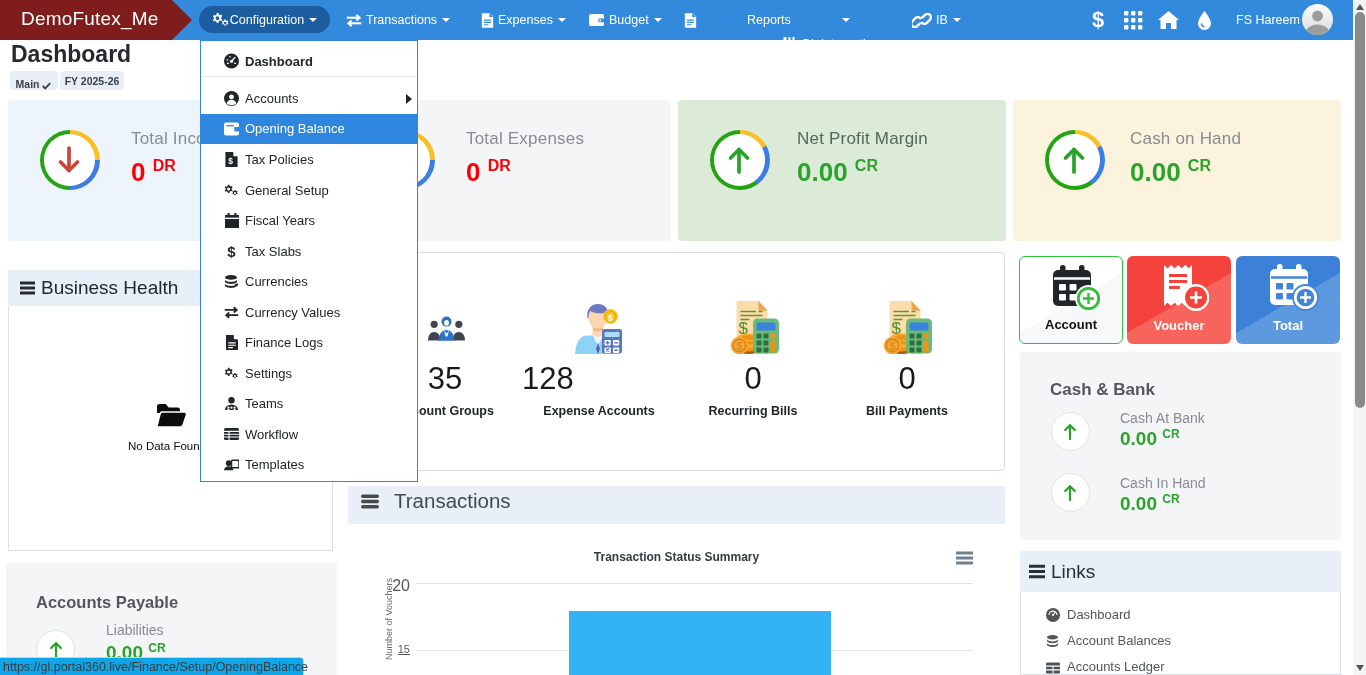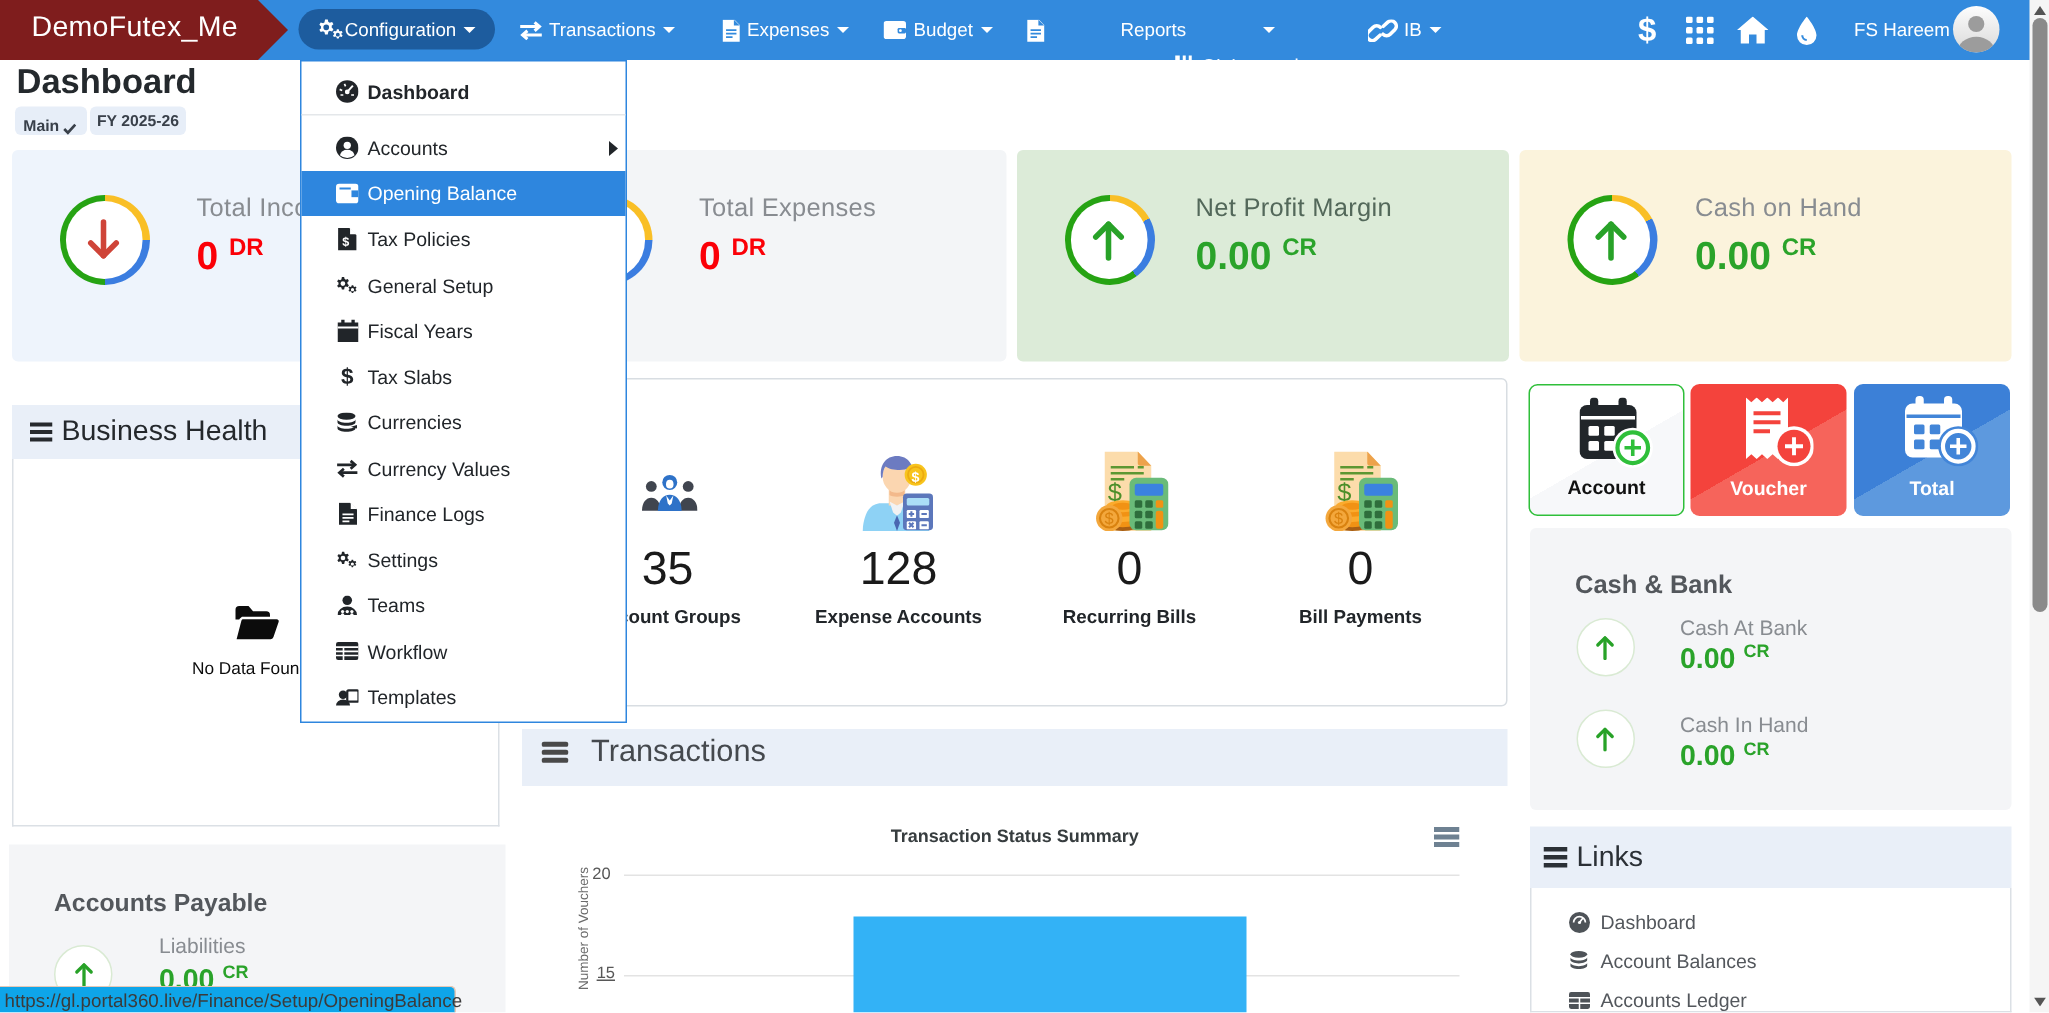--- a/index.html
+++ b/index.html
@@ -248,21 +248,21 @@
      <rect x="29.5" y="39.5" width="5" height="5" rx="1"></rect>
             <rect x="36.5" y="39.5" width="5" height="5" rx="1"></rect>
      <rect x="29.5" y="46.5" width="5" height="5" rx="1"></rect>
             <rect x="36.5" y="46.5" width="5" height="5" rx="1"></rect>
     </g>
     <rect x="43.5" y="32.5" width="5" height="5" rx="1" fill="#f19214"></rect>
     <rect x="43.5" y="39.5" width="5" height="12" rx="1.5" fill="#f19214"></rect>
    </svg>
   </div>
   <div class="abs" style="left:20px; top:110px; width:154px; text-align:center; font-size:31px; line-height:34px; color:#1a1a1a;">35</div>
-  <div class="abs" style="left:174px; top:110px; width:154px; text-align:center; font-size:31px; line-height:34px; color:#1a1a1a;">128</div>
+  <div class="abs" style="left:174px; top:110px; width:154px; font-size:31px; line-height:34px; color:#1a1a1a;">128</div>
   <div class="abs" style="left:328px; top:110px; width:154px; text-align:center; font-size:31px; line-height:34px; color:#1a1a1a;">0</div>
   <div class="abs" style="left:482px; top:110px; width:154px; text-align:center; font-size:31px; line-height:34px; color:#1a1a1a;">0</div>
   <div class="abs" style="left:20px; top:152px; width:154px; text-align:center; font-size:12.5px; font-weight:bold; color:#212529;">Account Groups</div>
   <div class="abs" style="left:174px; top:152px; width:154px; text-align:center; font-size:12.5px; font-weight:bold; color:#212529;">Expense Accounts</div>
   <div class="abs" style="left:328px; top:152px; width:154px; text-align:center; font-size:12.5px; font-weight:bold; color:#212529;">Recurring Bills</div>
   <div class="abs" style="left:482px; top:152px; width:154px; text-align:center; font-size:12.5px; font-weight:bold; color:#212529;">Bill Payments</div>
  </div>
 
  <div class="phead" style="left:348px; top:486px; width:657px; height:38px; padding-bottom:8px; font-size:20.5px; color:#45494e;">
   <svg class="ham" style="margin-left:13px; margin-right:15px;" width="18" height="15" viewBox="0 0 18 15">
@@ -272,21 +272,21 @@
       </svg>
   Transactions
  </div>
  <div class="pbody" style="left:348px; top:524px; width:657px; height:151px; border:none;">
   <div class="abs" style="left:0; top:26px; width:657px; text-align:center; font-size:12px; font-weight:bold; color:#373d3f;">Transaction Status Summary</div>
   <div class="abs" style="left:608px; top:27px;"><svg width="17" height="14" viewBox="0 0 17 14">
           <g stroke="#6e8192" stroke-width="3.2">
             <path d="M0 2h17M0 7h17M0 12h17"></path>
           </g>
         </svg></div>
-  <div class="abs" style="left:44px; top:53px; width:18px; text-align:center; font-size:11px; color:#575757;">20</div>
+  <div class="abs" style="left:44px; top:53px; width:18px; text-align:right; font-size:16px; color:#575757;">20</div>
   <div class="abs" style="left:44px; top:119px; width:18px; text-align:right; font-size:11px; color:#575757;text-decoration:underline;">15</div>
   <div class="abs" style="left:68px; top:59.3px; width:557px; border-top:1px solid #e3e3e3;"></div>
   <div class="abs" style="left:68px; top:125.6px; width:557px; border-top:1px solid #e3e3e3;"></div>
   <div class="abs" style="left:36px; top:143px; font-size:9px; color:#6b6b6b; transform:rotate(-90deg); transform-origin:0 0; width:96px; text-align:center; white-space:nowrap;">Number of Vouchers</div>
   <div class="abs" style="left:220.5px; top:87px; width:262px; height:64px; background:#33b2f6;"></div>
  </div>
 
  <div class="rbtn" style="left:1019px; background:linear-gradient(150deg,#fff 52%, #f7f8fa 52%); border:1px solid #2fbf3a; color:#111;">
   <div class="abs" style="left:33px; top:8px;">
    <svg width="49" height="47" viewBox="0 0 49 47">

